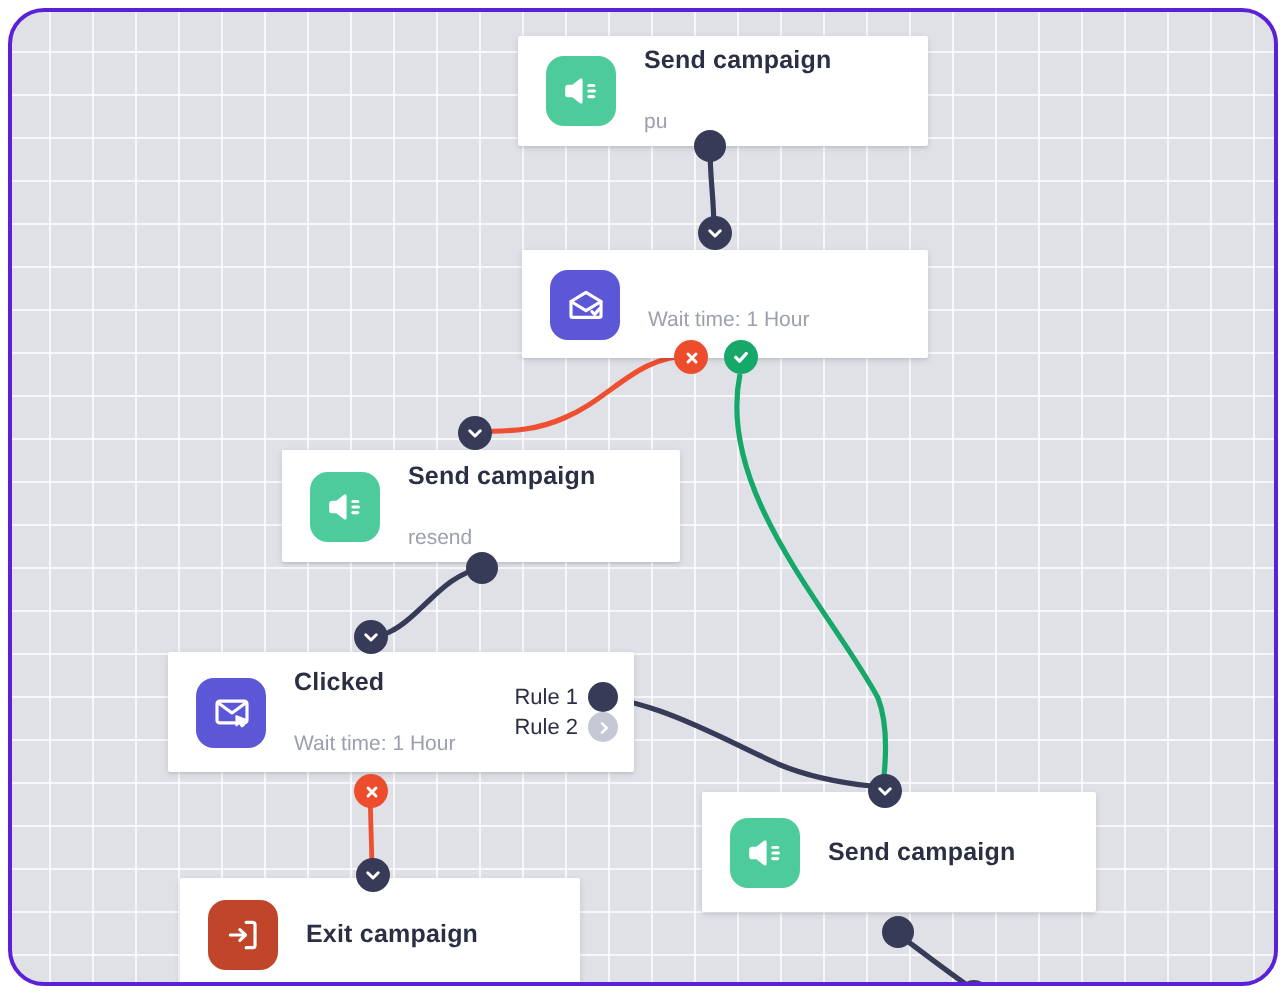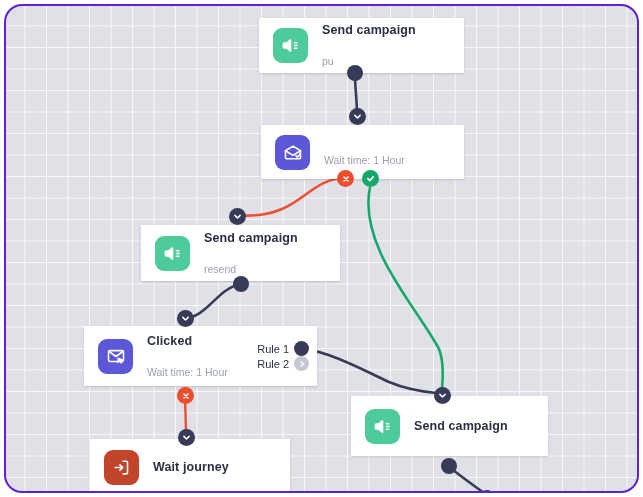--- a/index.html
+++ b/index.html
@@ -247,21 +247,21 @@
 
   <div class="node" id="n-exit" style="left:84px; top:433px; width:200px; height:56px;">
     <div class="node-icon red">
       <svg width="19" height="19" viewBox="0 0 24 24" fill="none" stroke="#ffffff" stroke-width="2" stroke-linecap="round" stroke-linejoin="round">
         <path d="M14 4h4a1.6 1.6 0 0 1 1.6 1.6v12.8A1.6 1.6 0 0 1 18 20h-4"></path>
         <path d="M4 12h9"></path>
         <path d="M10 8.6 13.6 12 10 15.4"></path>
       </svg>
     </div>
     <div class="node-text">
-      <div class="node-title single">Wait journey</div>
+      <div class="node-title single">Exit campaign</div>
     </div>
   </div>
 
   <div class="node" id="n-next" style="left:345px; top:390px; width:197px; height:60px;">
     <div class="node-icon green">
       <svg width="19" height="19" viewBox="0 0 24 24" fill="none" stroke="#ffffff" stroke-width="2" stroke-linecap="round" stroke-linejoin="round">
         <path d="M3 10v4a1 1 0 0 0 1 1h3l5 4V5L7 9H4a1 1 0 0 0-1 1z" fill="#ffffff" stroke="#ffffff"></path>
         <path d="M17 8.5h3"></path>
           <path d="M17 12h3.5"></path>
           <path d="M17 15.5h3"></path>

